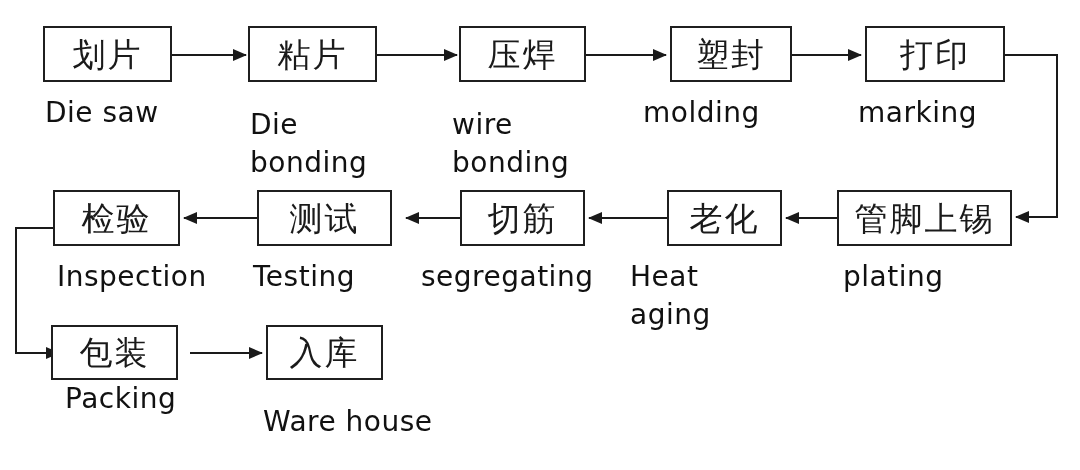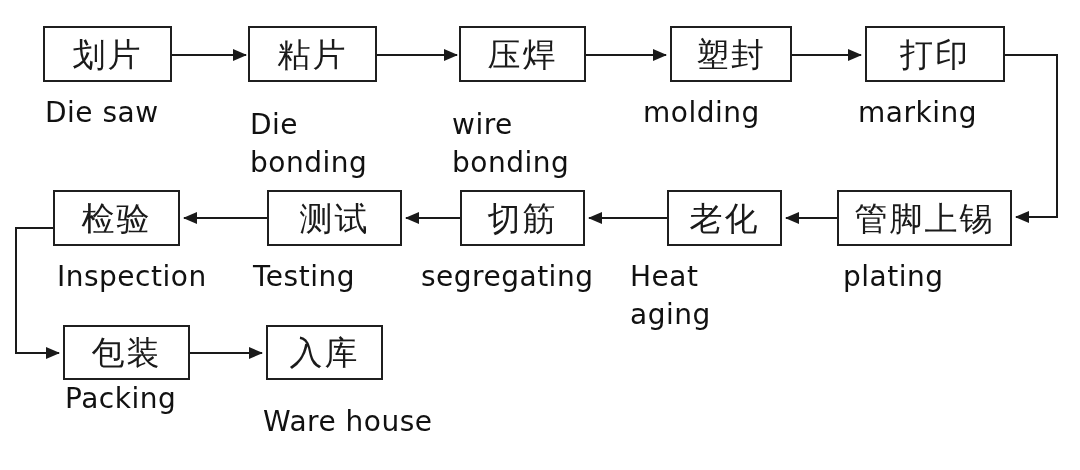--- a/index.html
+++ b/index.html
@@ -96,28 +96,28 @@
 
   <div class="node" style="left:865px; top:26px; width:140px; height:56px">
     <span class="zh">打印</span>
   </div>
   <div class="node" style="left:667px; top:190px; width:115px; height:56px">
     <span class="zh">老化</span>
   </div>
   <div class="node" style="left:460px; top:190px; width:125px; height:56px">
     <span class="zh">切筋</span>
   </div>
-  <div class="node" style="left:267px; top:190px; width:135px; height:56px">
+  <div class="node" style="left:257px; top:190px; width:135px; height:56px">
     <span class="zh">测试</span>
   </div>
   <div class="node" style="left:53px;  top:190px; width:127px; height:56px">
     <span class="zh">检验</span>
   </div>
 
-  <div class="node" style="left:63px;  top:325px; width:127px; height:55px">
+  <div class="node" style="left:51px;  top:325px; width:127px; height:55px">
     <span class="zh">包装</span>
   </div>
   <div class="node" style="left:266px; top:325px; width:117px; height:55px">
     <span class="zh">入库</span>
   </div>
 
   <div class="en-label" style="left:45px;  top:94px">Die saw</div>
   <div class="en-label" style="left:250px; top:106px">Die
 bonding</div>
   <div class="en-label" style="left:452px; top:106px">wire

